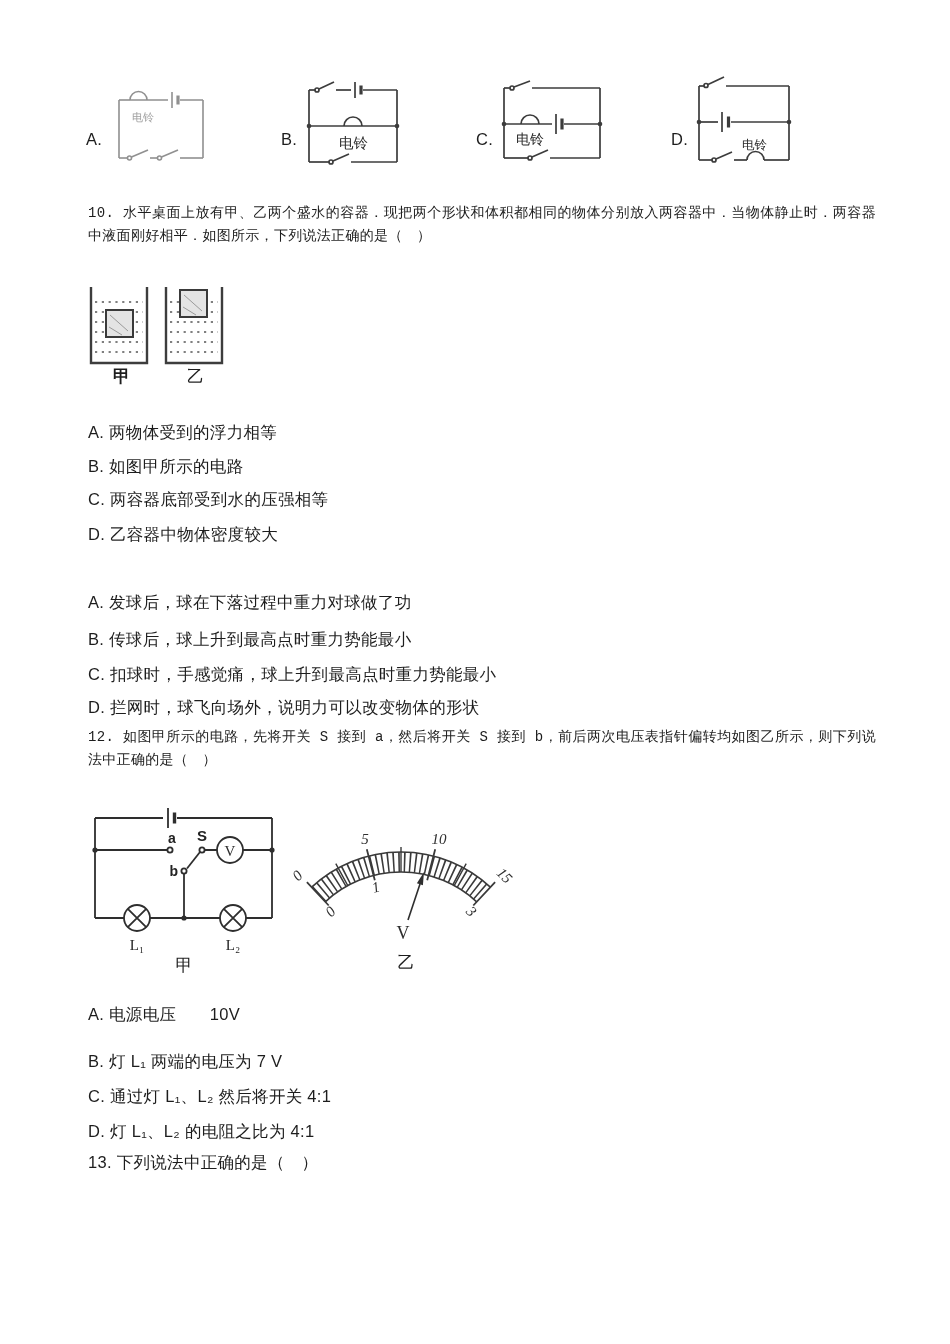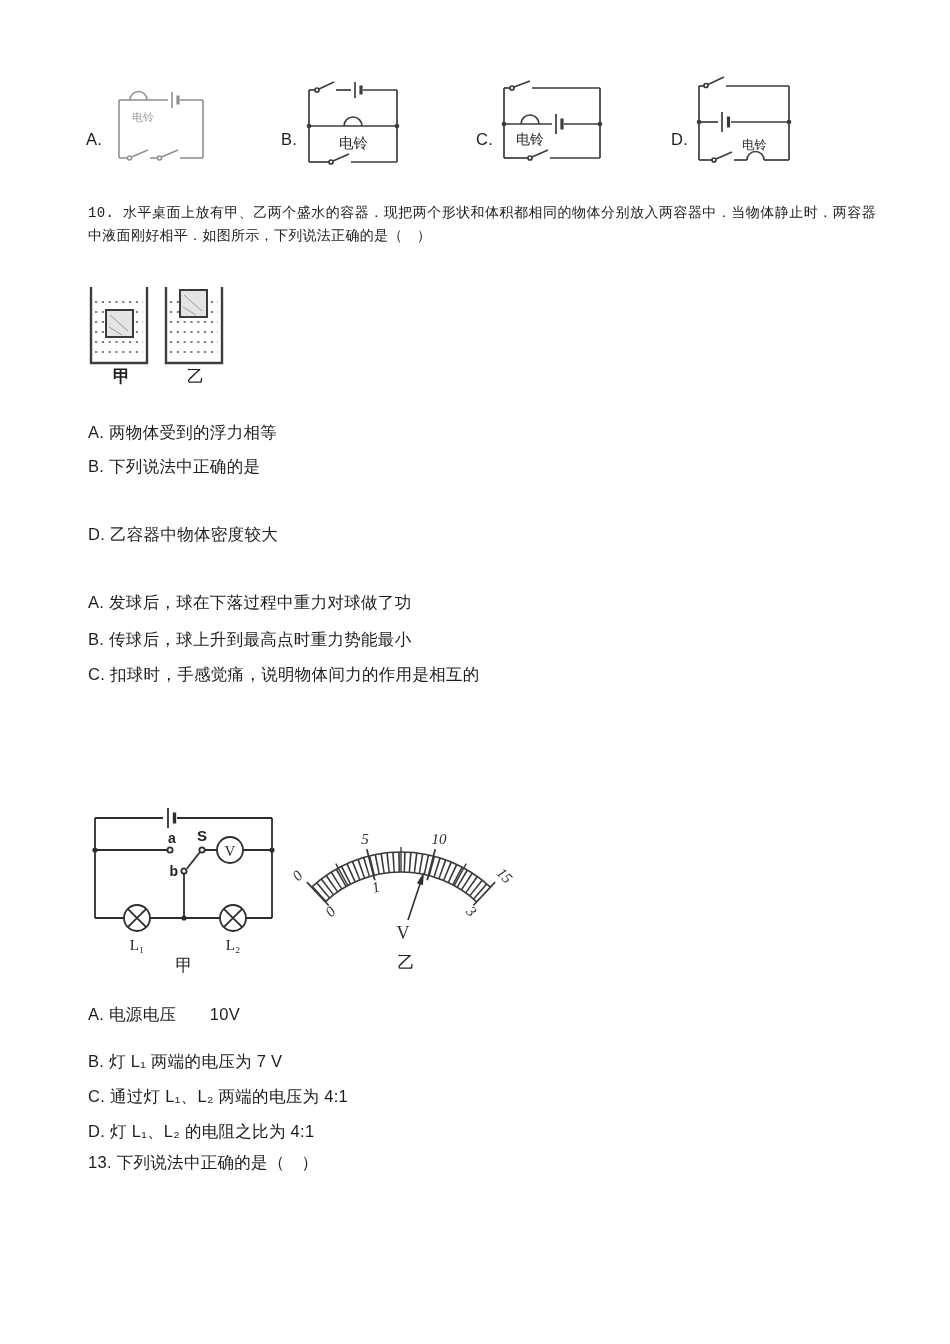--- a/index.html
+++ b/index.html
@@ -124,27 +124,30 @@
     </g>
     <rect x="20" y="26" width="27" height="27" fill="#e4e4e4" stroke="#3a3a3a" stroke-width="2"></rect>
     <path d="M24,31 l18,16 M23,43 l13,8" stroke="#9a9a9a" stroke-width="1" fill="none"></path>
     <rect x="94" y="6" width="27" height="27" fill="#e4e4e4" stroke="#3a3a3a" stroke-width="2"></rect>
     <path d="M98,11 l18,16 M97,23 l13,8" stroke="#9a9a9a" stroke-width="1" fill="none"></path>
     <text x="27" y="98" class="cap" style="font-weight:bold">甲</text>
     <text x="101" y="98" class="cap">乙</text>
   </svg>
 
   <div class="t" style="left:88px;top:422px">A. 两物体受到的浮力相等</div>
-  <div class="t" style="left:88px;top:456px">B. 下列说法中正确的是</div>
+  <div class="t" style="left:88px;top:456px">B. 如图甲所示的电路</div>
+  <div class="t" style="left:88px;top:489px">C. 两容器底部受到水的压强相等</div>
   <div class="t" style="left:88px;top:524px">D. 乙容器中物体密度较大</div>
 
   <div class="t" style="left:88px;top:629px">B. 传球后，球上升到最高点时重力势能最小</div>
   <div class="t" style="left:88px;top:592px">A. 发球后，球在下落过程中重力对球做了功</div>
-  <div class="t" style="left:88px;top:664px">C. 扣球时，手感觉痛，说明物体间力的作用是相互的</div>
-
+  <div class="t" style="left:88px;top:664px">C. 扣球时，手感觉痛，球上升到最高点时重力势能最小</div>
+  <div class="t" style="left:88px;top:697px">D. 拦网时，球飞向场外，说明力可以改变物体的形状</div>
+
+  <div class="stem" style="left:88px;top:726px">12. 如图甲所示的电路，先将开关 S 接到 a，然后将开关 S 接到 b，前后两次电压表指针偏转均如图乙所示，则下列说法中正确的是（　）</div>
 
   <svg class="figsvg" style="left:88px;top:805px" width="200" height="170" viewBox="0 0 200 170">
     <g stroke="#2e2e2e" stroke-width="1.8" fill="none">
       <path d="M7,13 H75"></path>
       <line x1="80" y1="3" x2="80" y2="23"></line>
       <line x1="86.5" y1="7.5" x2="86.5" y2="18.5" stroke-width="3.4"></line>
       <path d="M89,13 H184 M7,13 V113 M184,13 V113"></path>
       <path d="M7,45 H79 M117,45 H129 M155,45 H184"></path>
       <path d="M112,47 L99,63.5"></path>
       <path d="M96,69 V113"></path>
@@ -184,18 +187,18 @@
     <text x="210" y="64" class="meter-num" text-anchor="middle" transform="rotate(45 210 64)">15</text>
     <text x="43" y="100" class="meter-num" text-anchor="middle" transform="rotate(-45 43 100)">0</text>
     <text x="86" y="77" class="meter-num" text-anchor="middle" transform="rotate(-15 86 77)">1</text>
     <text x="177" y="100" class="meter-num" text-anchor="middle" transform="rotate(45 177 100)">3</text>
     <text x="112" y="124" class="meter-v" text-anchor="middle">V</text>
     <text x="115" y="153" text-anchor="middle" class="cap">乙</text>
   </svg>
 
   <div class="t" style="left:88px;top:1004px">A. 电源电压　　10V</div>
   <div class="t" style="left:88px;top:1051px">B. 灯 L₁ 两端的电压为 7 V</div>
-  <div class="t" style="left:88px;top:1086px">C. 通过灯 L₁、L₂ 两端的电压为 4:1</div>
+  <div class="t" style="left:88px;top:1086px">C. 通过灯 L₁、L₂ 然后将开关 4:1</div>
   <div class="t" style="left:88px;top:1121px">D. 灯 L₁、L₂ 的电阻之比为 4:1</div>
 
   <div class="t" style="left:88px;top:1152px">13. 下列说法中正确的是（　）</div>
 
 </div>
 
 </body></html>

